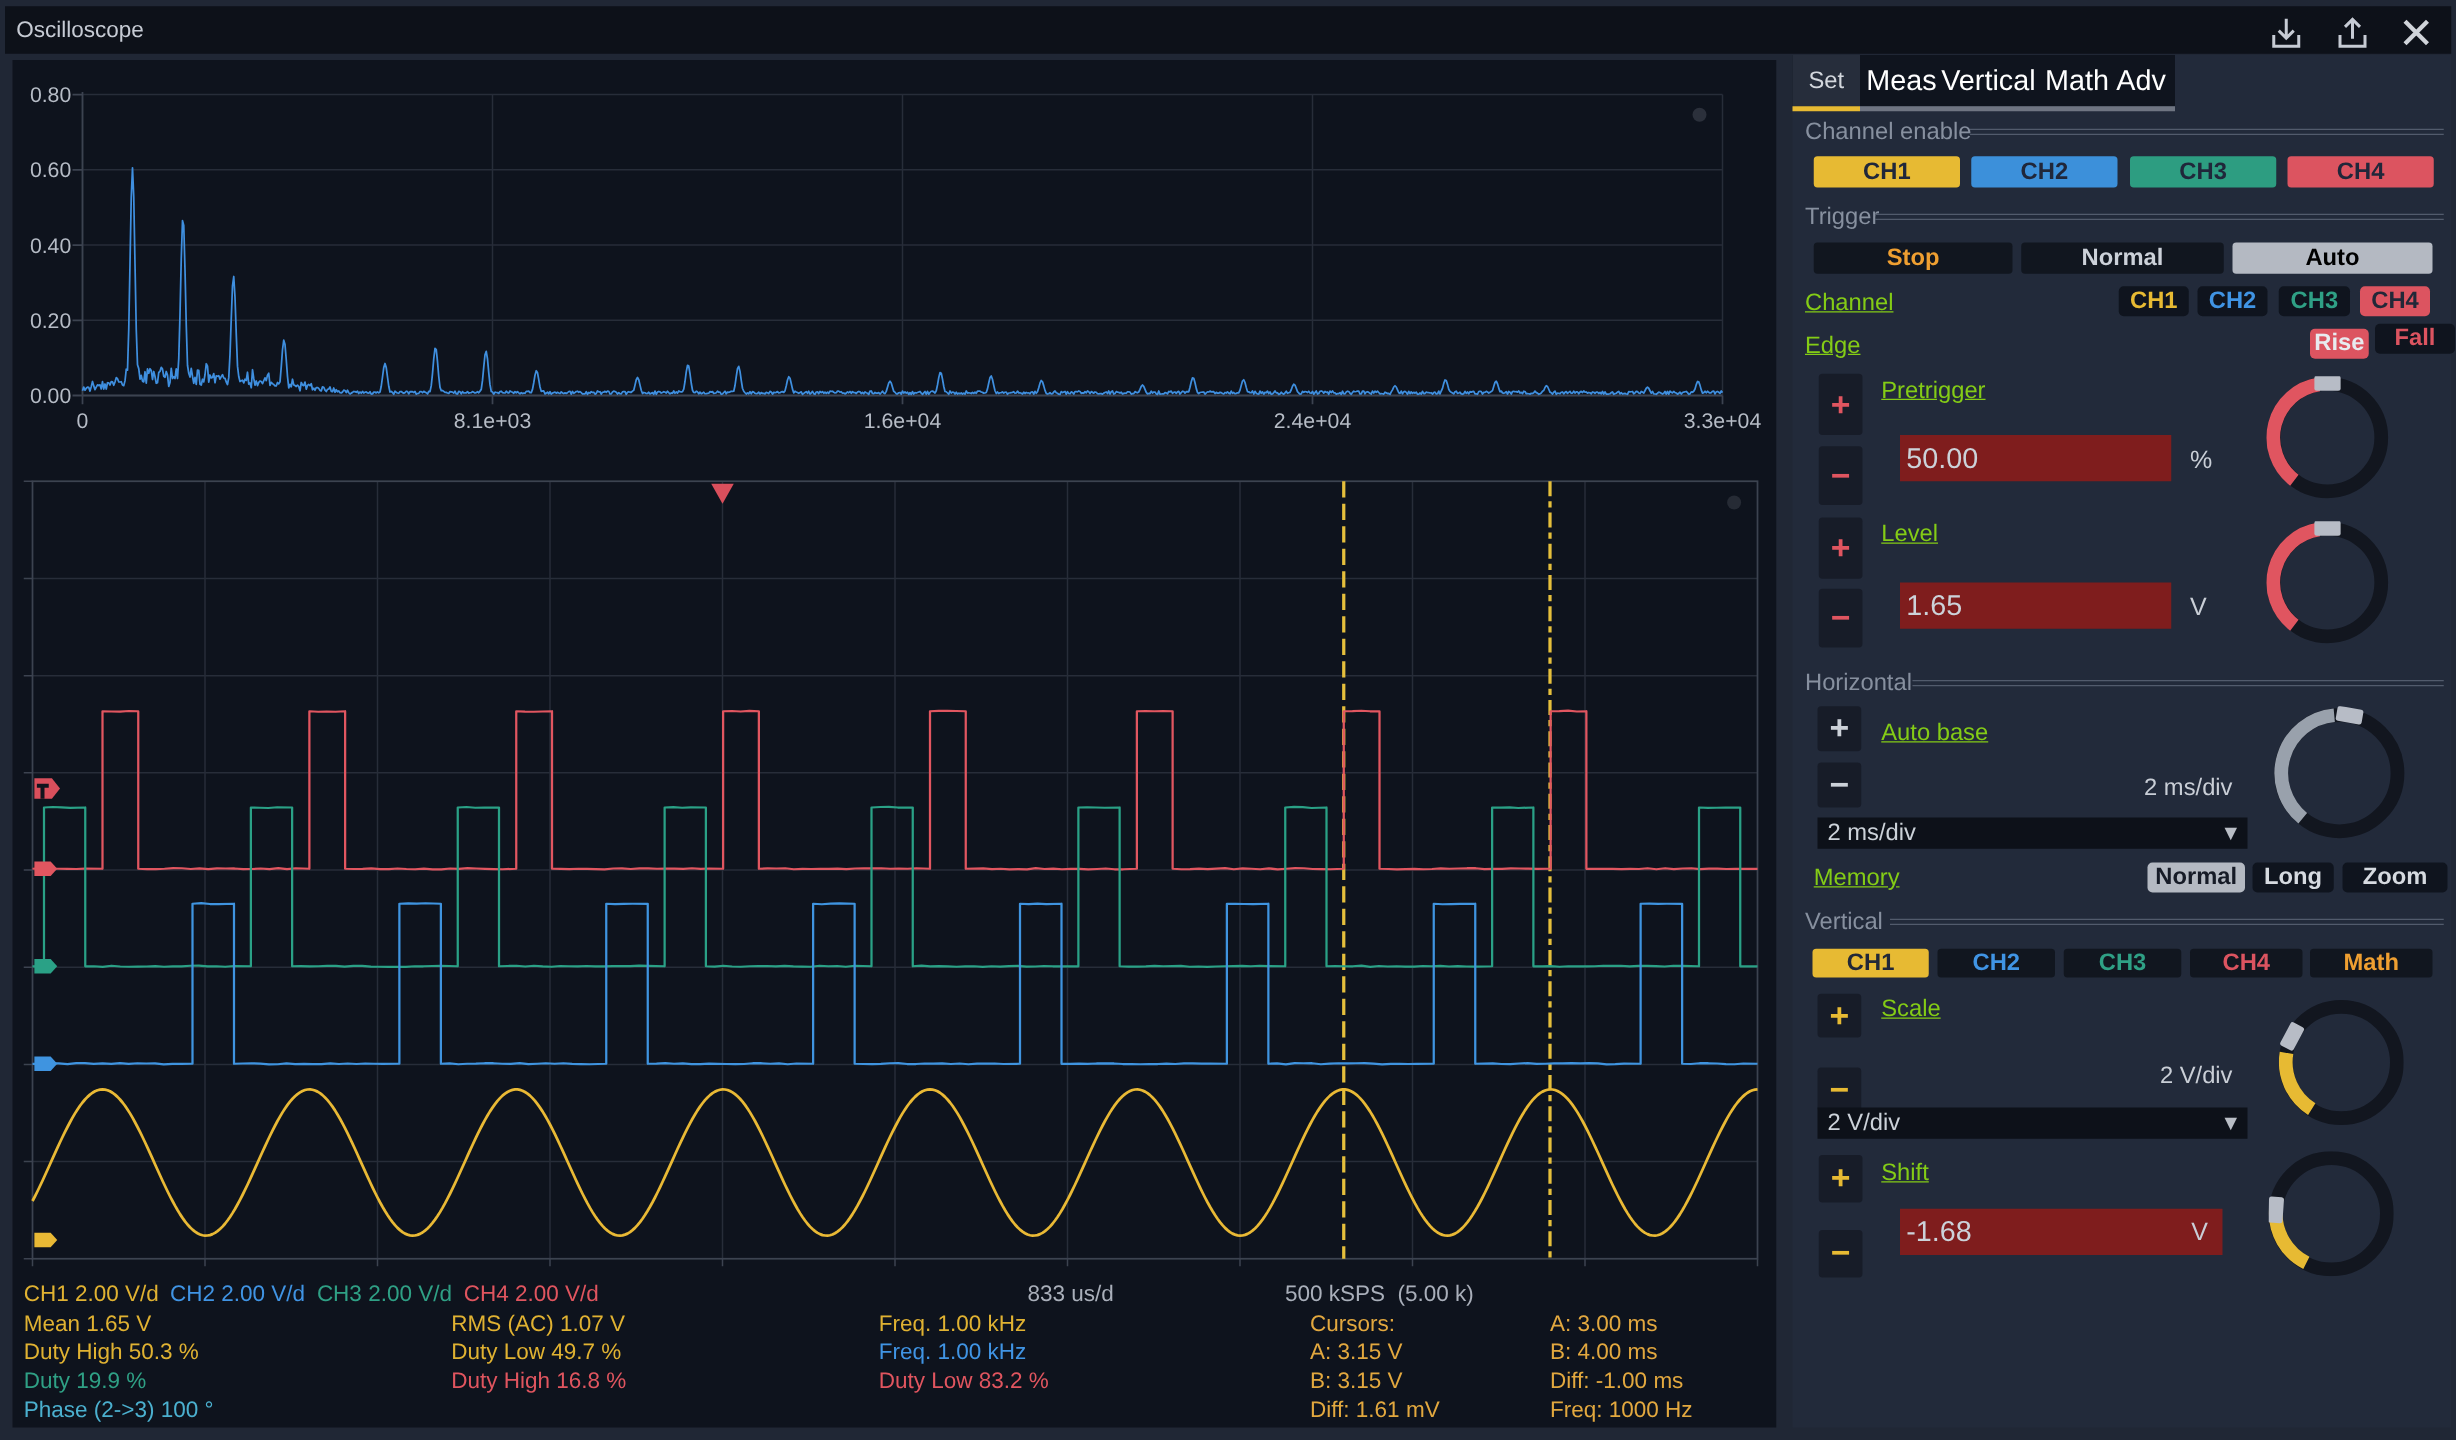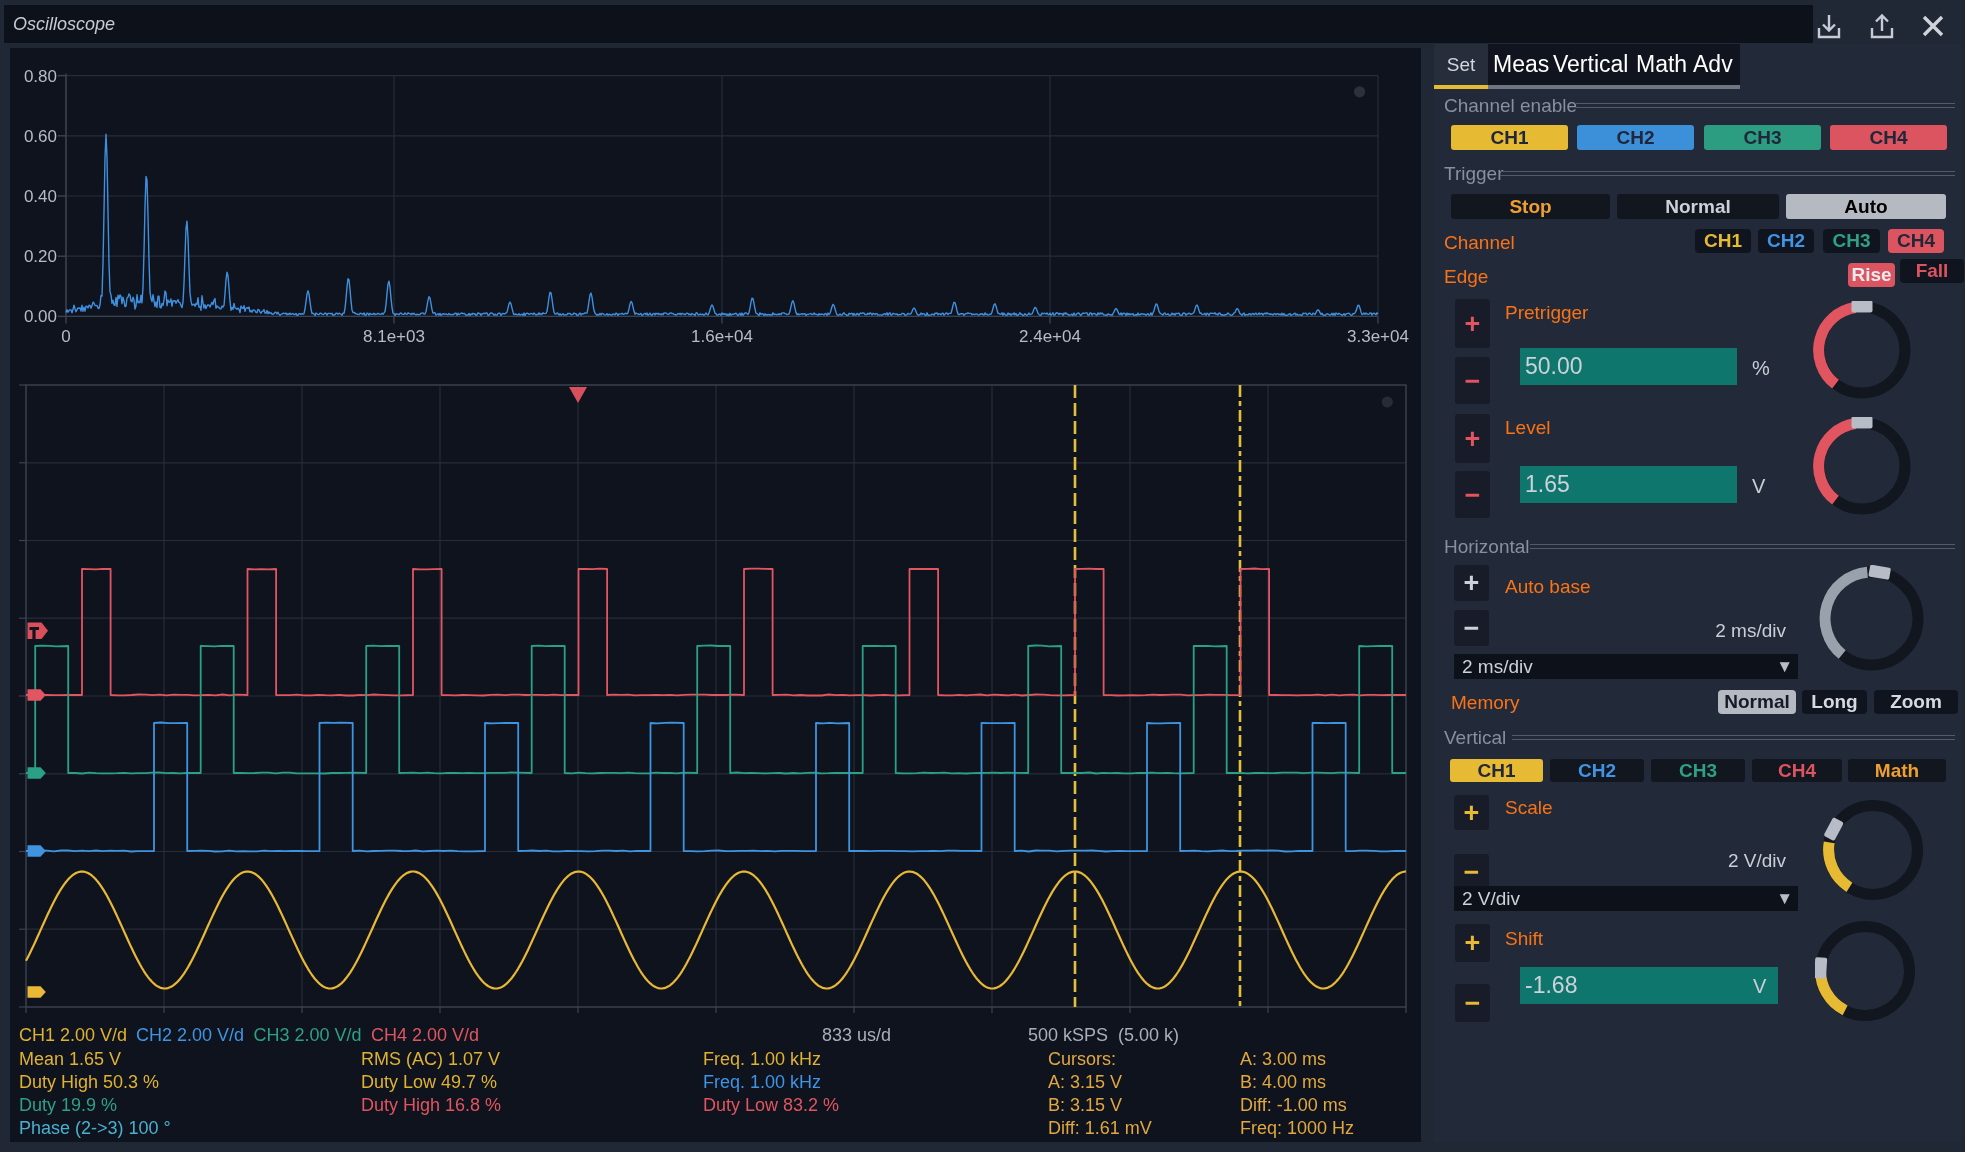--- a/index.html
+++ b/index.html
@@ -1,20 +1,20 @@
 <!DOCTYPE html>
 <html><head>
 <meta charset="utf-8">
 <style>
   * { margin:0; padding:0; box-sizing:border-box; }
   html,body { width:1965px; height:1152px; overflow:hidden; }
   body { background:#202735; font-family:"Liberation Sans", sans-serif;
          position:relative; }
-  #titlebar { position:absolute; left:4px; top:5px; width:1809px; height:38px;
-              background:#0d1119;font-style:italic; }
+  #titlebar { position:absolute; left:4px; top:5px; width:1957px; height:38px;
+              background:#0d1119; }
   #titlebar .t { position:absolute; left:9px; top:50%; transform:translateY(-50%);
                  color:#c6cbd4; font-size:18px; }
   #titlebar svg { position:absolute; top:5px; }
   #plot { position:absolute; left:10px; top:48px; width:1411px; height:1094px;
           background:#0e131d; }
   #panel { position:absolute; left:1434px; top:44px; width:527px; height:1098px;
            background:#222a3a; }
   .tabbar { position:absolute; left:0; top:0; width:306px; height:41px;
             background:#0f141e; }
   .tab { position:absolute; top:0; height:41px; background:#262d3b; color:#d3d7dd;
@@ -23,29 +23,29 @@
            line-height:41px; }
   .tabu { position:absolute; top:41px; height:4px; }
   .sect { position:absolute; left:10px; color:#87909f; font-size:19px; height:19px;
           line-height:19px; }
   .groove { position:absolute; height:5px; border-top:1px solid #525b6c;
             border-bottom:1px solid #525b6c; }
   .bigbtn { position:absolute; height:25px; border-radius:3px; color:#20273a;
             font-size:19px; font-weight:bold; text-align:center; line-height:25px; }
   .dkbtn { position:absolute; height:25px; border-radius:3px; background:#11161f;
            font-size:19px; font-weight:bold; text-align:center; line-height:25px; }
-  .lab { position:absolute; color:#f97316; font-size:19px; }
+  .lab { position:absolute; color:#84cc16; font-size:19px;text-decoration:underline; }
   .chsel { position:absolute; height:24px; border-radius:4px; background:#0f141e;
            font-size:19px; font-weight:bold; text-align:center; line-height:24px; }
   .chtab { position:absolute; height:23px; border-radius:3px; background:#11161f;
            font-size:19px; font-weight:bold; text-align:center; line-height:23px; }
   .pm { position:absolute; width:35px; background:#171c28; border-radius:3px;
         font-size:27px; font-weight:bold; }
   .pm span { position:absolute; left:50%; top:50%; transform:translate(-50%,-50%); }
-  .inp { position:absolute; height:37px; background:#0f766e; color:#ccd2d9;
+  .inp { position:absolute; height:37px; background:#7f1d1d; color:#ccd2d9;
          font-size:23px; padding-left:5px; line-height:37px; }
   .unit { position:absolute; color:#c9ced6; font-size:20px; }
   .val { position:absolute; color:#c9ced6; font-size:19px; text-align:right; }
   .combo { position:absolute; height:25px; background:#0d1119; color:#ccd2d9;
            font-size:19px; line-height:25px; padding-left:8px; }
   .combo .arr { position:absolute; right:5px; top:0; color:#b9bec6; font-size:17px; }
   .knob { position:absolute; }
 </style>
 </head>
 <body>

